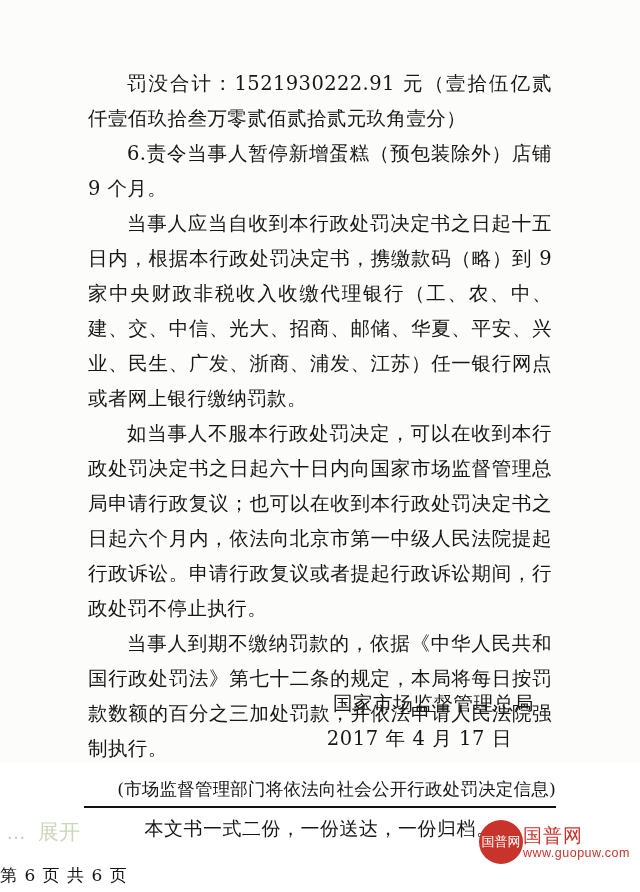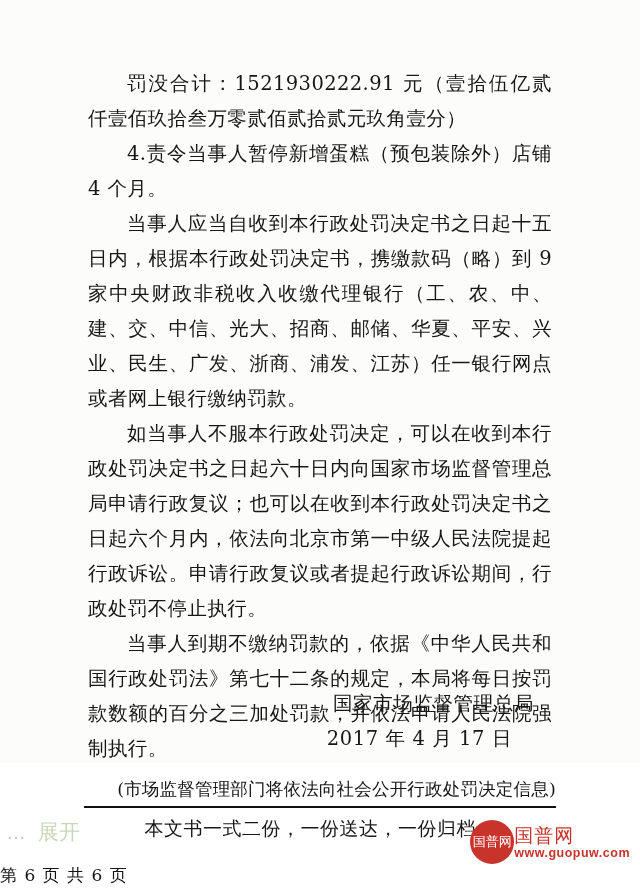--- a/index.html
+++ b/index.html
@@ -165,31 +165,30 @@
     font-family: "DejaVu Serif", serif;
     letter-spacing: 1px;
     line-height: 22px;
   }
   .wm-url {
     color: #c8342b;
     font-size: 12.5px;
     font-family: "Liberation Sans", sans-serif;
     letter-spacing: 0.5px;
     line-height: 14px;
-    font-weight: bold;
   }
 </style>
 </head>
 <body>
 
 <div class="page">
 
   <div class="doc-body">
     <p class="para indent">罚没合计：1521930222.91 元（壹拾伍亿贰仟壹佰玖拾叁万零贰佰贰拾贰元玖角壹分）</p>
-    <p class="para indent">4.责令当事人暂停新增蛋糕（预包装除外）店铺 4 个月。</p>
+    <p class="para indent">6.责令当事人暂停新增蛋糕（预包装除外）店铺 9 个月。</p>
     <p class="para indent">当事人应当自收到本行政处罚决定书之日起十五日内，根据本行政处罚决定书，携缴款码（略）到 9 家中央财政非税收入收缴代理银行（工、农、中、建、交、中信、光大、招商、邮储、华夏、平安、兴业、民生、广发、浙商、浦发、江苏）任一银行网点或者网上银行缴纳罚款。</p>
     <p class="para indent">如当事人不服本行政处罚决定，可以在收到本行政处罚决定书之日起六十日内向国家市场监督管理总局申请行政复议；也可以在收到本行政处罚决定书之日起六个月内，依法向北京市第一中级人民法院提起行政诉讼。申请行政复议或者提起行政诉讼期间，行政处罚不停止执行。</p>
     <p class="para indent">当事人到期不缴纳罚款的，依据《中华人民共和国行政处罚法》第七十二条的规定，本局将每日按罚款数额的百分之三加处罚款，并依法申请人民法院强制执行。</p>
   </div>
 
   <div class="sign-block">
     <div class="sign-line">国家市场监督管理总局</div>
     <div class="sign-date">2017 年 4 月 17 日</div>
   </div>
 

